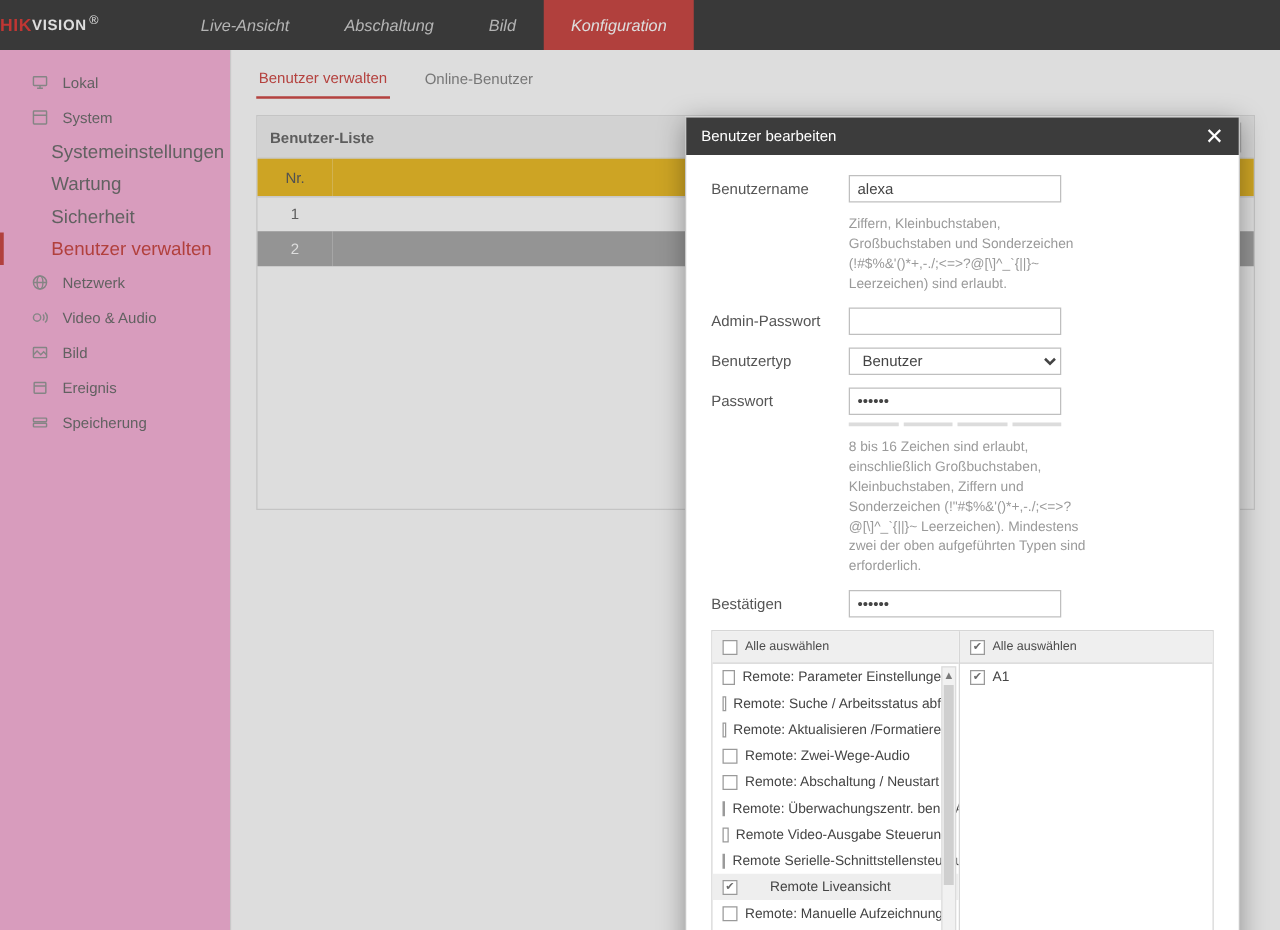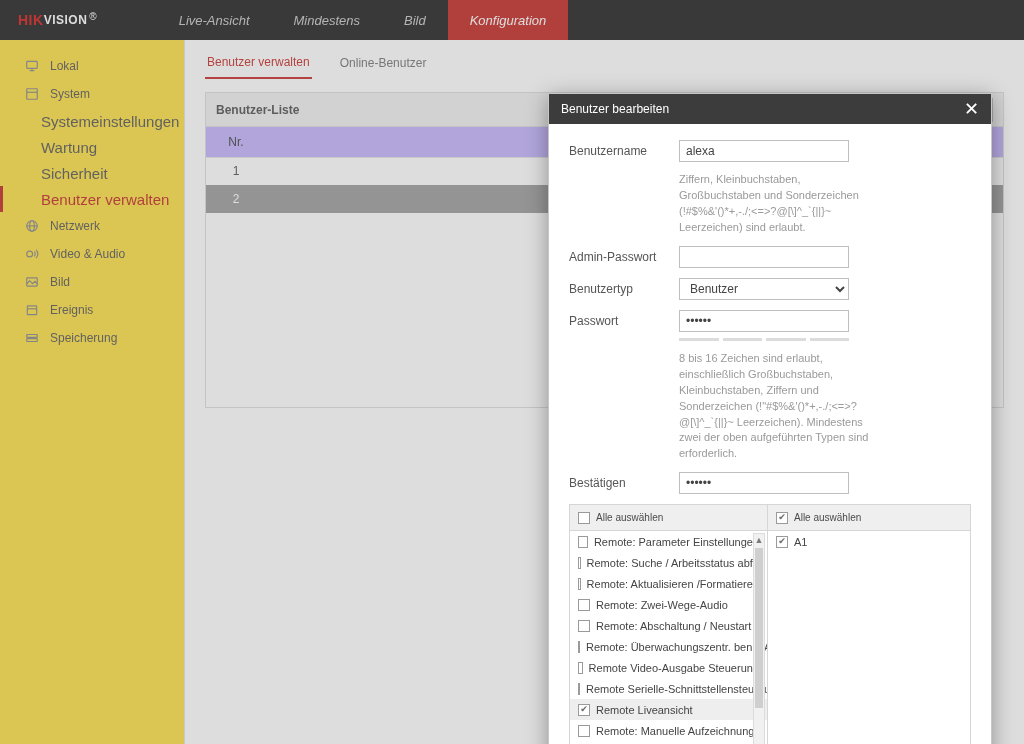--- a/index.html
+++ b/index.html
@@ -1,45 +1,45 @@
 <!DOCTYPE html>
 <html><head>
 <meta charset="utf-8">
 <style>
   * { box-sizing: border-box; }
   html, body { margin:0; padding:0; width:1024px; height:744px; font-family: Arial, Helvetica, sans-serif; font-size:12px; color:#4b4b4b; overflow:hidden; background:#f5f5f5;}
   
-  .topbar { height:40px; background:#242424; display:flex; align-items:center; padding-left:18px; }
+  .topbar { height:40px; background:#242424; display:flex; align-items:center; }
   .brand-hik { color:#d8201d; font-weight:bold; font-size:14px; letter-spacing:0.5px; }
   .brand-vision { color:#ffffff; font-weight:bold; font-size:12px; letter-spacing:0.5px; }
   .brand-r { color:#fff; font-size:10px; margin-left:2px; position:relative; top:-4px;}
   .topnav { display:flex; margin-left:60px; height:100%;font-style:italic; }
   .topnav-item { color:#c9c9c9; padding:0 22px; height:100%; display:flex; align-items:center; font-size:13px; }
   .topnav-item.active { background:#c52e2a; color:#fff; }
   
   .dim { position:absolute; left:0; top:0; width:1024px; height:744px; background:rgba(120,120,120,0.25); pointer-events:none; z-index:5; }
   
-  .sidebar { position:absolute; top:40px; left:0; width:185px; height:704px; background:#fde047; border-right:1px solid #e3e3e3; padding-top:12px;}
+  .sidebar { position:absolute; top:40px; left:0; width:185px; height:704px; background:#f9a8d4; border-right:1px solid #e3e3e3; padding-top:12px;}
   .side-item { display:flex; align-items:center; height:28px; padding-left:24px; color:#5a5a5a; font-size:12px; }
   .side-item .icn { width:16px; height:16px; margin-right:10px; display:inline-flex; align-items:center; justify-content:center; color:#8a8a8a;}
   .side-sub { padding-left:41px; height:26px; display:flex; align-items:center; color:#5a5a5a; font-size:15px;}
   .side-sub.active { color:#c52e2a; }
   .side-sub.active::before { content:""; position:absolute; left:0; width:3px; height:26px; background:#c52e2a;}
   
   .main { position:absolute; top:40px; left:185px; right:0; bottom:0; background:#fff; padding:0 20px;}
   .tabs { height:40px; display:flex; align-items:center; gap:26px; border-bottom:1px solid transparent; padding-top:6px;}
   .tab { color:#777; font-size:12px; padding:8px 2px; }
   .tab.active { color:#c9302c; border-bottom:2px solid #c9302c;}
   .panel { margin-top:12px; border:1px solid #dedede; background:#fff;}
   .panel-head { height:34px; background:#f1f1f1; display:flex; align-items:center; padding:0 10px; border-bottom:1px solid #dedede;}
   .panel-title { font-weight:bold; color:#555;}
   .panel-head-spacer{flex:1;}
   .btn-sm{ border:1px solid #b8b8b8; background:#fff; height:24px; padding:0 12px; margin-left:8px; font-size:12px; color:#444; display:inline-flex; align-items:center;}
   table.users { width:100%; border-collapse:collapse;}
-  table.users th{ height:30px; background:#c4b5fd; border-bottom:1px solid #e5e5e5; font-weight:normal; color:#444;}
+  table.users th{ height:30px; background:#eab308; border-bottom:1px solid #e5e5e5; font-weight:normal; color:#444;}
   table.users td{ height:28px; text-align:center; color:#555;}
   tr.row-sel td{ background:#9e9e9e; color:#fff;}
   .panel-body{ height:280px; }
   
   .modal { position:absolute; z-index:10; left:548px; top:93px; width:444px; background:#fff; box-shadow:0 4px 20px rgba(0,0,0,.35); border:1px solid #c7c7c7;}
   .modal-head{ height:30px; background:#3c3c3c; color:#fff; display:flex; align-items:center; padding:0 12px; font-size:12px;}
   .modal-head .spacer{flex:1;}
   .close-x{ color:#fff; font-size:18px; line-height:1;}
   .modal-body{ padding:16px 20px 14px 20px;}
   .frow{ display:flex; align-items:flex-start; margin-bottom:10px;}
@@ -51,38 +51,38 @@
   .pw-meter{ display:flex; gap:4px; margin-top:6px; width:170px;}
   .pw-meter span{ flex:1; height:3px; background:#dcdcdc;}
   
   .perms{ display:flex; border:1px solid #d6d6d6; margin-top:4px;}
   .perms-col{ position:relative; }
   .perms-left{ width:198px; border-right:1px solid #d6d6d6;}
   .perms-right{ flex:1;}
   .perm-head{ height:26px; background:#efefef; display:flex; align-items:center; padding:0 8px; border-bottom:1px solid #d6d6d6; font-size:10px;}
   .perm-list{ height:226px; overflow:hidden; position:relative;}
   .perm-item{ height:21px; display:flex; align-items:center; padding:0 8px; font-size:11px; color:#444; white-space:nowrap; overflow:hidden; text-overflow:ellipsis;}
-  .perm-item.sel{ background:#eeeeee;}
+  .perm-item.sel{ background:#eeeeee;gap:20px;}
   .cb{ width:12px; height:12px; border:1px solid #9a9a9a; margin-right:6px; display:inline-flex; align-items:center; justify-content:center; font-size:9px; color:#6a6a6a; background:#fff;}
   .cb.checked::after{ content:"✔"; font-size:9px; line-height:1; color:#6a6a6a;}
   .scroll-track{ position:absolute; right:2px; top:2px; bottom:2px; width:12px; background:#f1f1f1; border:1px solid #dcdcdc;}
   .scroll-thumb{ position:absolute; left:1px; right:1px; top:1px; height:120px; background:#cfcfcf;}
   .scroll-arrow{ position:absolute; left:0; right:0; height:12px; display:flex; align-items:center; justify-content:center; font-size:9px; color:#7a7a7a;}
   .scroll-arrow.top{top:0;} .scroll-arrow.bot{bottom:0;}
 </style>
 </head>
 <body>
 
 <div class="topbar">
   <span class="brand-hik">HIK</span>
   <span class="brand-vision">VISION</span>
   <span class="brand-r">®</span>
   <div class="topnav">
     <div class="topnav-item">Live-Ansicht</div>
-    <div class="topnav-item">Mindestens</div>
+    <div class="topnav-item">Abschaltung</div>
     <div class="topnav-item">Bild</div>
     <div class="topnav-item active">Konfiguration</div>
   </div>
 </div>
 
 <div class="sidebar">
   <div class="side-item">
     <span class="icn">
       <svg width="14" height="14" viewBox="0 0 24 24" fill="none" stroke="#8a8a8a" stroke-width="2">
           <rect x="3" y="4" width="18" height="12" rx="1"></rect>

